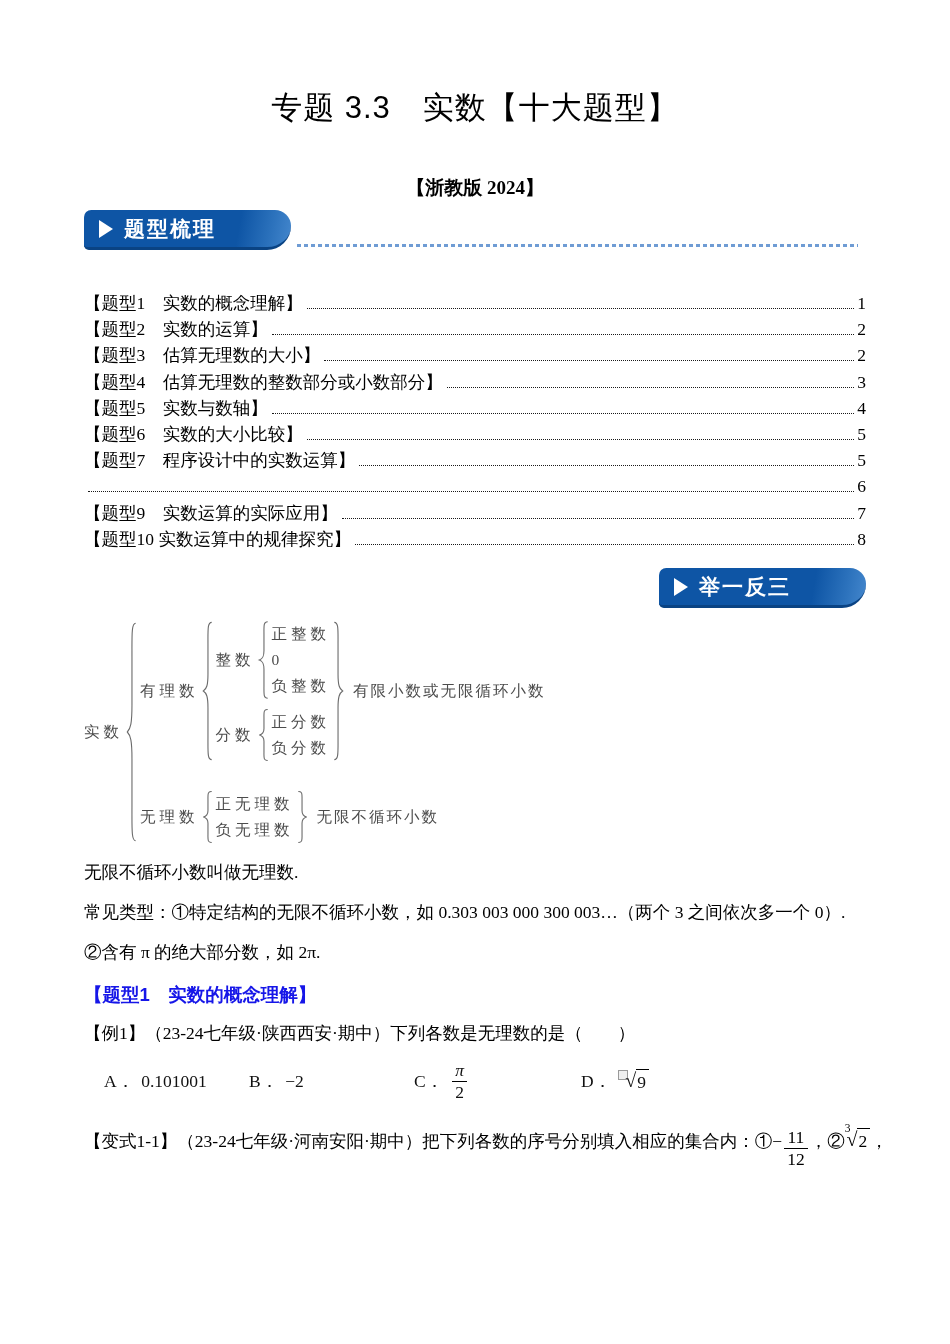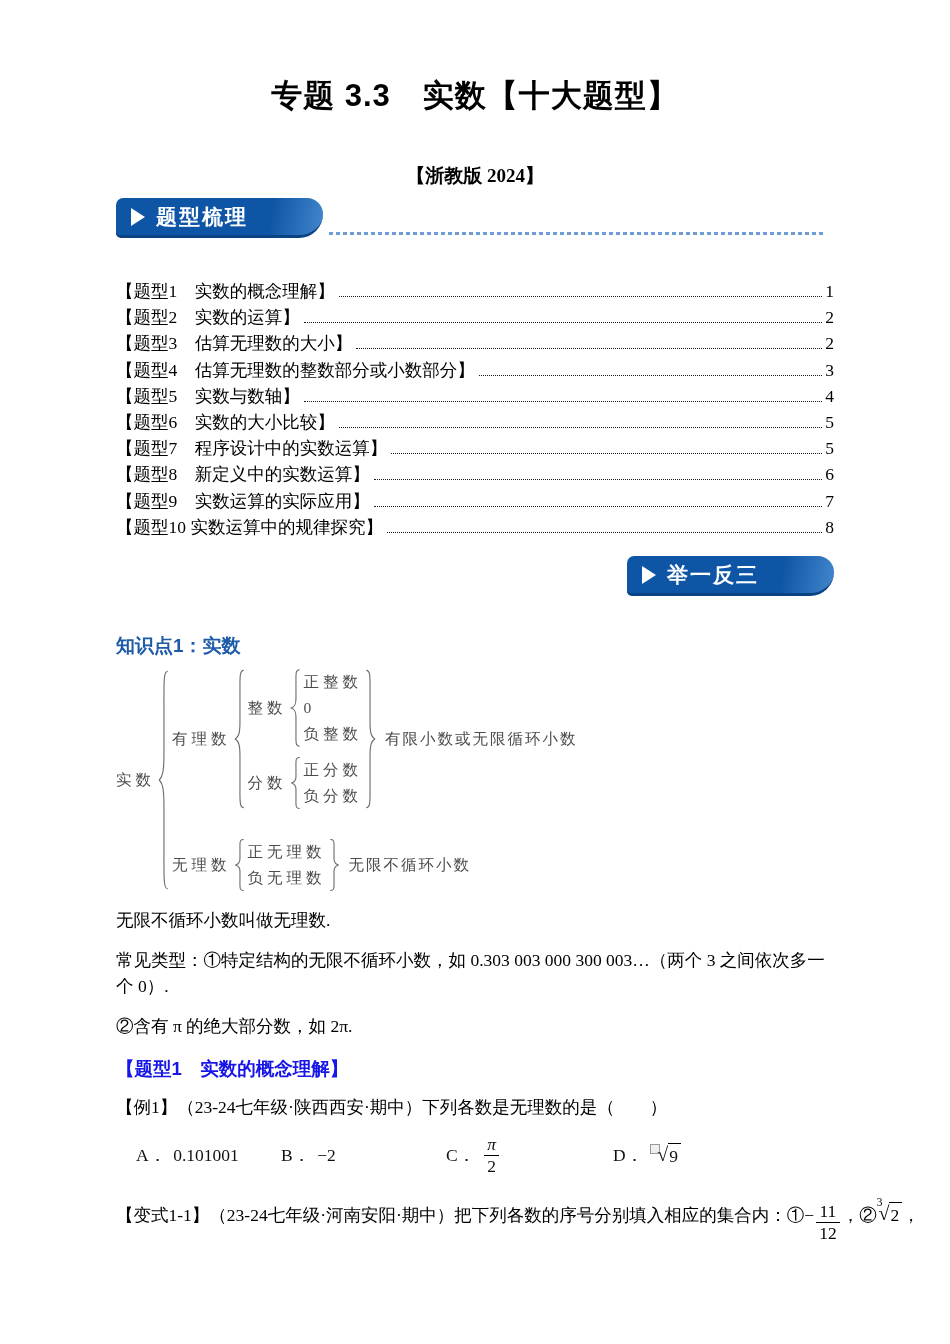--- a/index.html
+++ b/index.html
@@ -1,27 +1,27 @@
 <!DOCTYPE html>
 <html><head>
 <meta charset="utf-8">
 <style>
   html,body { margin:0; padding:0; background:#ffffff; }
   .page {
     position:relative; width:950px; height:1344px; margin:0 auto;
     background:#fff; overflow:hidden;
     font-family:"Liberation Serif","DejaVu Serif",serif; color:#111;
   }
-  .content { padding:0 116px; }
+  .content { padding:0 84px; }
 
   
   .doc-title {
-    margin:0; padding-top:75px; text-align:center;
+    margin:12px; padding-top:75px; text-align:center;
     font-family:"Liberation Sans","DejaVu Sans",sans-serif;
-    font-weight:700; font-size:31px; letter-spacing:1px; color:#000;
+    font-weight:400; font-size:31px; letter-spacing:1px; color:#000;
   }
   .doc-subtitle {
     margin-top:46px; text-align:center;
     font-weight:bold; font-size:19px; color:#000;
   }
 
   
   .banner-row { display:flex; align-items:flex-end; margin-top:9px; }
   .banner2-row { margin-top:16px;flex-direction:column; }
   .banner {
@@ -155,21 +155,20 @@
         <span class="toc-label">【题型6　实数的大小比较】</span>
         <span class="toc-dots"></span>
         <span class="toc-page">5</span>
       </div>
       <div class="toc-row">
         <span class="toc-label">【题型7　程序设计中的实数运算】</span>
         <span class="toc-dots"></span>
         <span class="toc-page">5</span>
       </div>
       <div class="toc-row">
-        <span class="toc-label">【题型8　新定义中的实数运算】</span>
         <span class="toc-dots"></span>
         <span class="toc-page">6</span>
       </div>
       <div class="toc-row">
         <span class="toc-label">【题型9　实数运算的实际应用】</span>
         <span class="toc-dots"></span>
         <span class="toc-page">7</span>
       </div>
       <div class="toc-row">
         <span class="toc-label">【题型10 实数运算中的规律探究】</span>
@@ -179,21 +178,20 @@
     </div>
 
     <div class="banner-row banner2-row">
       <div class="banner">
         <span class="tri"></span>
         <span class="blabel">举一反三</span>
       </div>
       <div class="dash-line"></div>
     </div>
 
-    <div class="kp-heading">知识点1：实数</div>
 
     <div class="diagram">
       <div class="bg">
         <span class="dlabel">实数</span>
         <span class="bracewrap">
           <svg viewBox="0 0 14 100" preserveAspectRatio="none">
               <path d="M11.5 1 C7 1 7.5 6 7.5 16 L7.5 38 C7.5 46 6 48.5 2.5 50 C6 51.5 7.5 54 7.5 62 L7.5 84 C7.5 94 7 99 11.5 99" fill="none" stroke="#6a6a6a" stroke-width="1.1" vector-effect="non-scaling-stroke"></path>
             </svg>
         </span>
         <div class="dcol">

